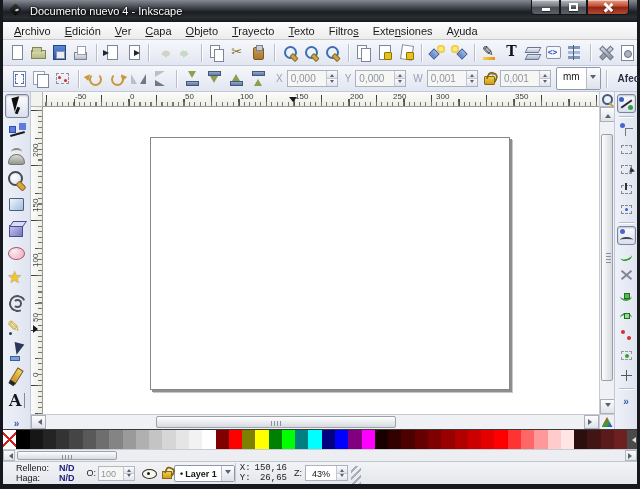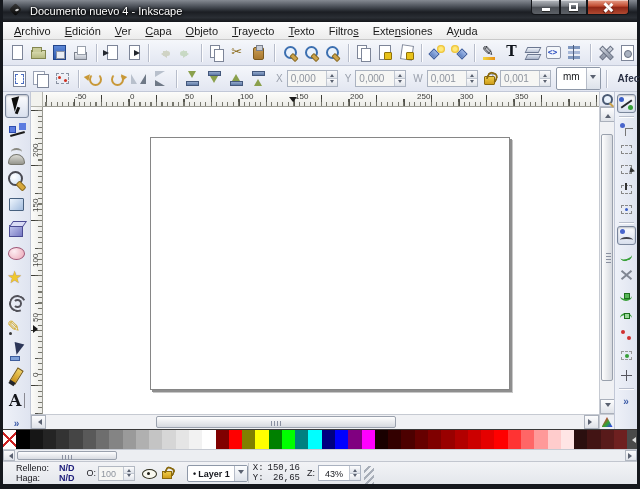--- a/index.html
+++ b/index.html
@@ -266,21 +266,21 @@
   .fs-grid .lbl { color:#16161c; } .fs-grid .val { color:#20207c; font-weight:bold; }
   .o-wrap { display:flex; align-items:center; gap:2px; margin-left:8px; }
   .o-spin { display:flex; height:15px; border:1px solid #b2b8c2; background:#f6f6f4; }
   .o-spin .val { width:24px; font-size:9px; color:#8e949e; padding:2px 2px; }
   .eye-ic { position:relative; width:16px; height:14px; margin-left:6px; }
   .eye-ic::before { content:""; position:absolute; left:1px; top:3px; width:13px; height:8px; border:1.5px solid #2e2e1e; border-radius:50%; background:#f8f8f0; }
   .eye-ic::after { content:""; position:absolute; left:6px; top:6px; width:3px; height:3px; background:#20201a; border-radius:50%; }
   .slock { position:relative; width:13px; height:15px; margin-left:3px; }
   .slock::before { content:""; position:absolute; left:2px; bottom:2px; width:8px; height:6px; background:linear-gradient(#f0cc48,#cf9e1c); border:1px solid #8a6a10; }
   .slock::after { content:""; position:absolute; left:5px; top:1px; width:6px; height:6px; border:2px solid #8a6a10; border-bottom:none; border-radius:4px 4px 0 0; transform:rotate(24deg); }
-  .layer-combo { display:flex; height:17px; border:1px solid #8e98a8; background:#fff; margin-left:14px; border-radius:2px; }
+  .layer-combo { display:flex; height:17px; border:1px solid #8e98a8; background:#fff; margin-left:1px; border-radius:2px; }
   .layer-combo .lval { font-size:9px; font-weight:bold; color:#14161c; padding:3px 4px 0 5px; white-space:nowrap; }
   .layer-combo .lval::before { content:"•"; margin-right:2px; color:#14161c; }
   .layer-combo .lbtn { width:13px; background:linear-gradient(#fcfdfe,#dde2ea); border-left:1px solid #b6bcc8; display:flex; align-items:center; justify-content:center; }
   .status-msg { flex:1; min-width:0; font-size:9.5px; color:#101014; padding:0 6px; white-space:nowrap; overflow:hidden; }
   .xy-grid { display:grid; grid-template-columns:auto auto; column-gap:4px; line-height:10px;
     font-family:"Liberation Mono",monospace; font-size:9px; text-align:right; padding:0 4px; border-left:1px solid #c6cad2; }
   .z-wrap { display:flex; align-items:center; gap:3px; padding:0 3px; }
   .z-spin { display:flex; height:16px; border:1px solid #aab2c0; background:#fff; }
   .z-spin .val { width:30px; font-size:9px; color:#14161c; padding:3px 2px 0 2px; text-align:center; }
   .resize-grip { width:10px; height:18px; align-self:flex-end;
@@ -554,22 +554,22 @@
     <div class="canvas-zone">
       <div class="ruler-row">
         <div class="ruler-corner"></div>
         <div class="hruler" id="hruler">
             <span class="rlabel" style="left: 30px;">-50</span>
             <span class="rlabel" style="left: 85px;">0</span>
             <span class="rlabel" style="left: 140px;">50</span>
             <span class="rlabel" style="left: 195px;">100</span>
             <span class="rlabel" style="left: 250px;">150</span>
             <span class="rlabel" style="left: 305px;">200</span>
-            <span class="rlabel" style="left: 372px;">250</span>
-            <span class="rlabel" style="left: 415px;">300</span>
+            <span class="rlabel" style="left: 348px;">250</span>
+            <span class="rlabel" style="left: 391px;">300</span>
             <span class="rlabel" style="left: 470px;">350</span>
             <span class="hmarker" style="left: 250px;"></span>
           </div>
       </div>
       <div class="canvas-row">
         <div class="vruler" id="vruler">
             <span class="rlabel" style="top: 42px;">200</span>
             <span class="rlabel" style="top: 97px;">150</span>
             <span class="rlabel" style="top: 152px;">100</span>
             <span class="rlabel" style="top: 207px;">50</span>

